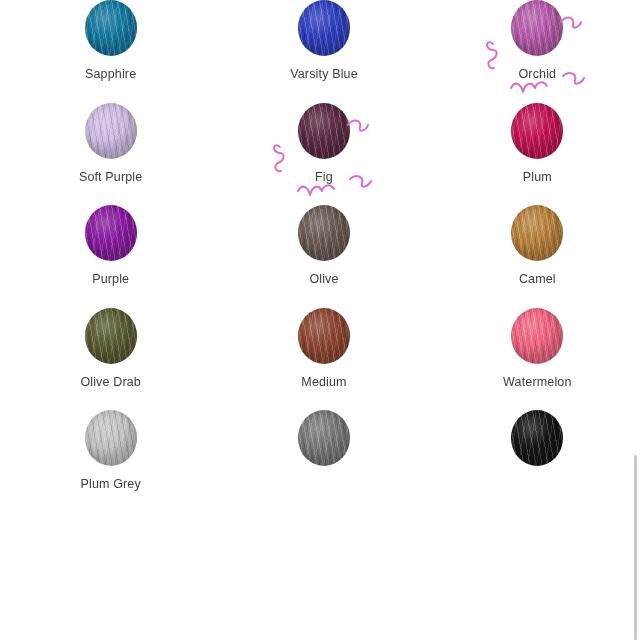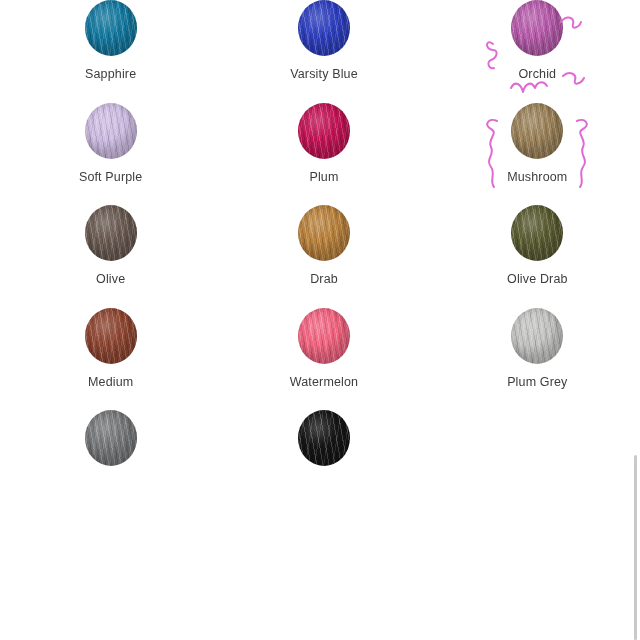--- a/index.html
+++ b/index.html
@@ -173,47 +173,55 @@
       </div>
     </div>
     <div class="swatch-cell">
       <div class="swatch-ball-wrap">
         <div class="swatch-ball" title="Soft Purple" style="background: rgb(205, 187, 226);"></div>
       </div>
       <div class="swatch-label">Soft Purple</div>
     </div>
     <div class="swatch-cell">
       <div class="swatch-ball-wrap">
-        <div class="swatch-ball" title="Plum" style="background: rgb(196, 19, 86);"></div>
-      </div>
-      <div class="swatch-label">Plum</div>
-    </div>
-    <div class="swatch-cell">
-      <div class="swatch-ball-wrap">
-        <div class="swatch-ball" title="Mushroom" style="background: rgb(154, 129, 88);"></div>
-      </div>
-      <div class="swatch-label">Mushroom</div>
+        <div class="swatch-ball" title="Fig" style="background: rgb(92, 42, 67);"></div>
+      </div>
+      <div class="swatch-label">Fig</div>
       <div class="annot-layer">
         <svg width="140" height="100" viewBox="0 0 140 100">
-          <path d="M30,18 C22,14 16,22 24,26 C32,30 20,36 24,44 C28,52 18,56 24,64 C29,71 22,78 27,84" class="annot-stroke" stroke="#e06ad4"></path>
-          <path d="M110,18 C118,14 124,22 116,26 C108,30 120,36 116,44 C112,52 122,56 116,64 C111,71 118,78 113,84" class="annot-stroke" stroke="#e06ad4"></path>
+          <path d="M26,44 C18,38 18,50 26,50 C32,50 30,58 24,60 C19,62 22,70 27,68" class="annot-stroke" stroke="#e06ad4"></path>
+          <path d="M94,22 C100,14 108,18 106,24 C104,30 112,28 114,22" class="annot-stroke" stroke="#e06ad4"></path>
+          <path d="M96,76 C102,70 110,74 108,80 C106,86 114,84 117,78" class="annot-stroke" stroke="#e06ad4"></path>
+          <path d="M44,88 C48,80 54,84 56,92 C58,84 64,80 68,88 C70,82 76,80 80,86" class="annot-stroke" stroke="#e06ad4"></path>
         </svg>
       </div>
     </div>
     <div class="swatch-cell">
       <div class="swatch-ball-wrap">
+        <div class="swatch-ball" title="Plum" style="background: rgb(196, 19, 86);"></div>
+      </div>
+      <div class="swatch-label">Plum</div>
+    </div>
+    <div class="swatch-cell">
+      <div class="swatch-ball-wrap">
+        <div class="swatch-ball" title="Purple" style="background: rgb(138, 27, 161);"></div>
+      </div>
+      <div class="swatch-label">Purple</div>
+    </div>
+    <div class="swatch-cell">
+      <div class="swatch-ball-wrap">
         <div class="swatch-ball" title="Taupe" style="background: rgb(106, 91, 82);"></div>
       </div>
       <div class="swatch-label">Olive</div>
     </div>
     <div class="swatch-cell">
       <div class="swatch-ball-wrap">
         <div class="swatch-ball" title="Camel" style="background: rgb(185, 129, 59);"></div>
       </div>
-      <div class="swatch-label">Drab</div>
+      <div class="swatch-label">Camel</div>
     </div>
     <div class="swatch-cell">
       <div class="swatch-ball-wrap">
         <div class="swatch-ball" title="Olive Drab" style="background: rgb(90, 92, 50);"></div>
       </div>
       <div class="swatch-label">Olive Drab</div>
     </div>
     <div class="swatch-cell">
       <div class="swatch-ball-wrap">
         <div class="swatch-ball" title="Toffee" style="background: rgb(142, 70, 49);"></div>

